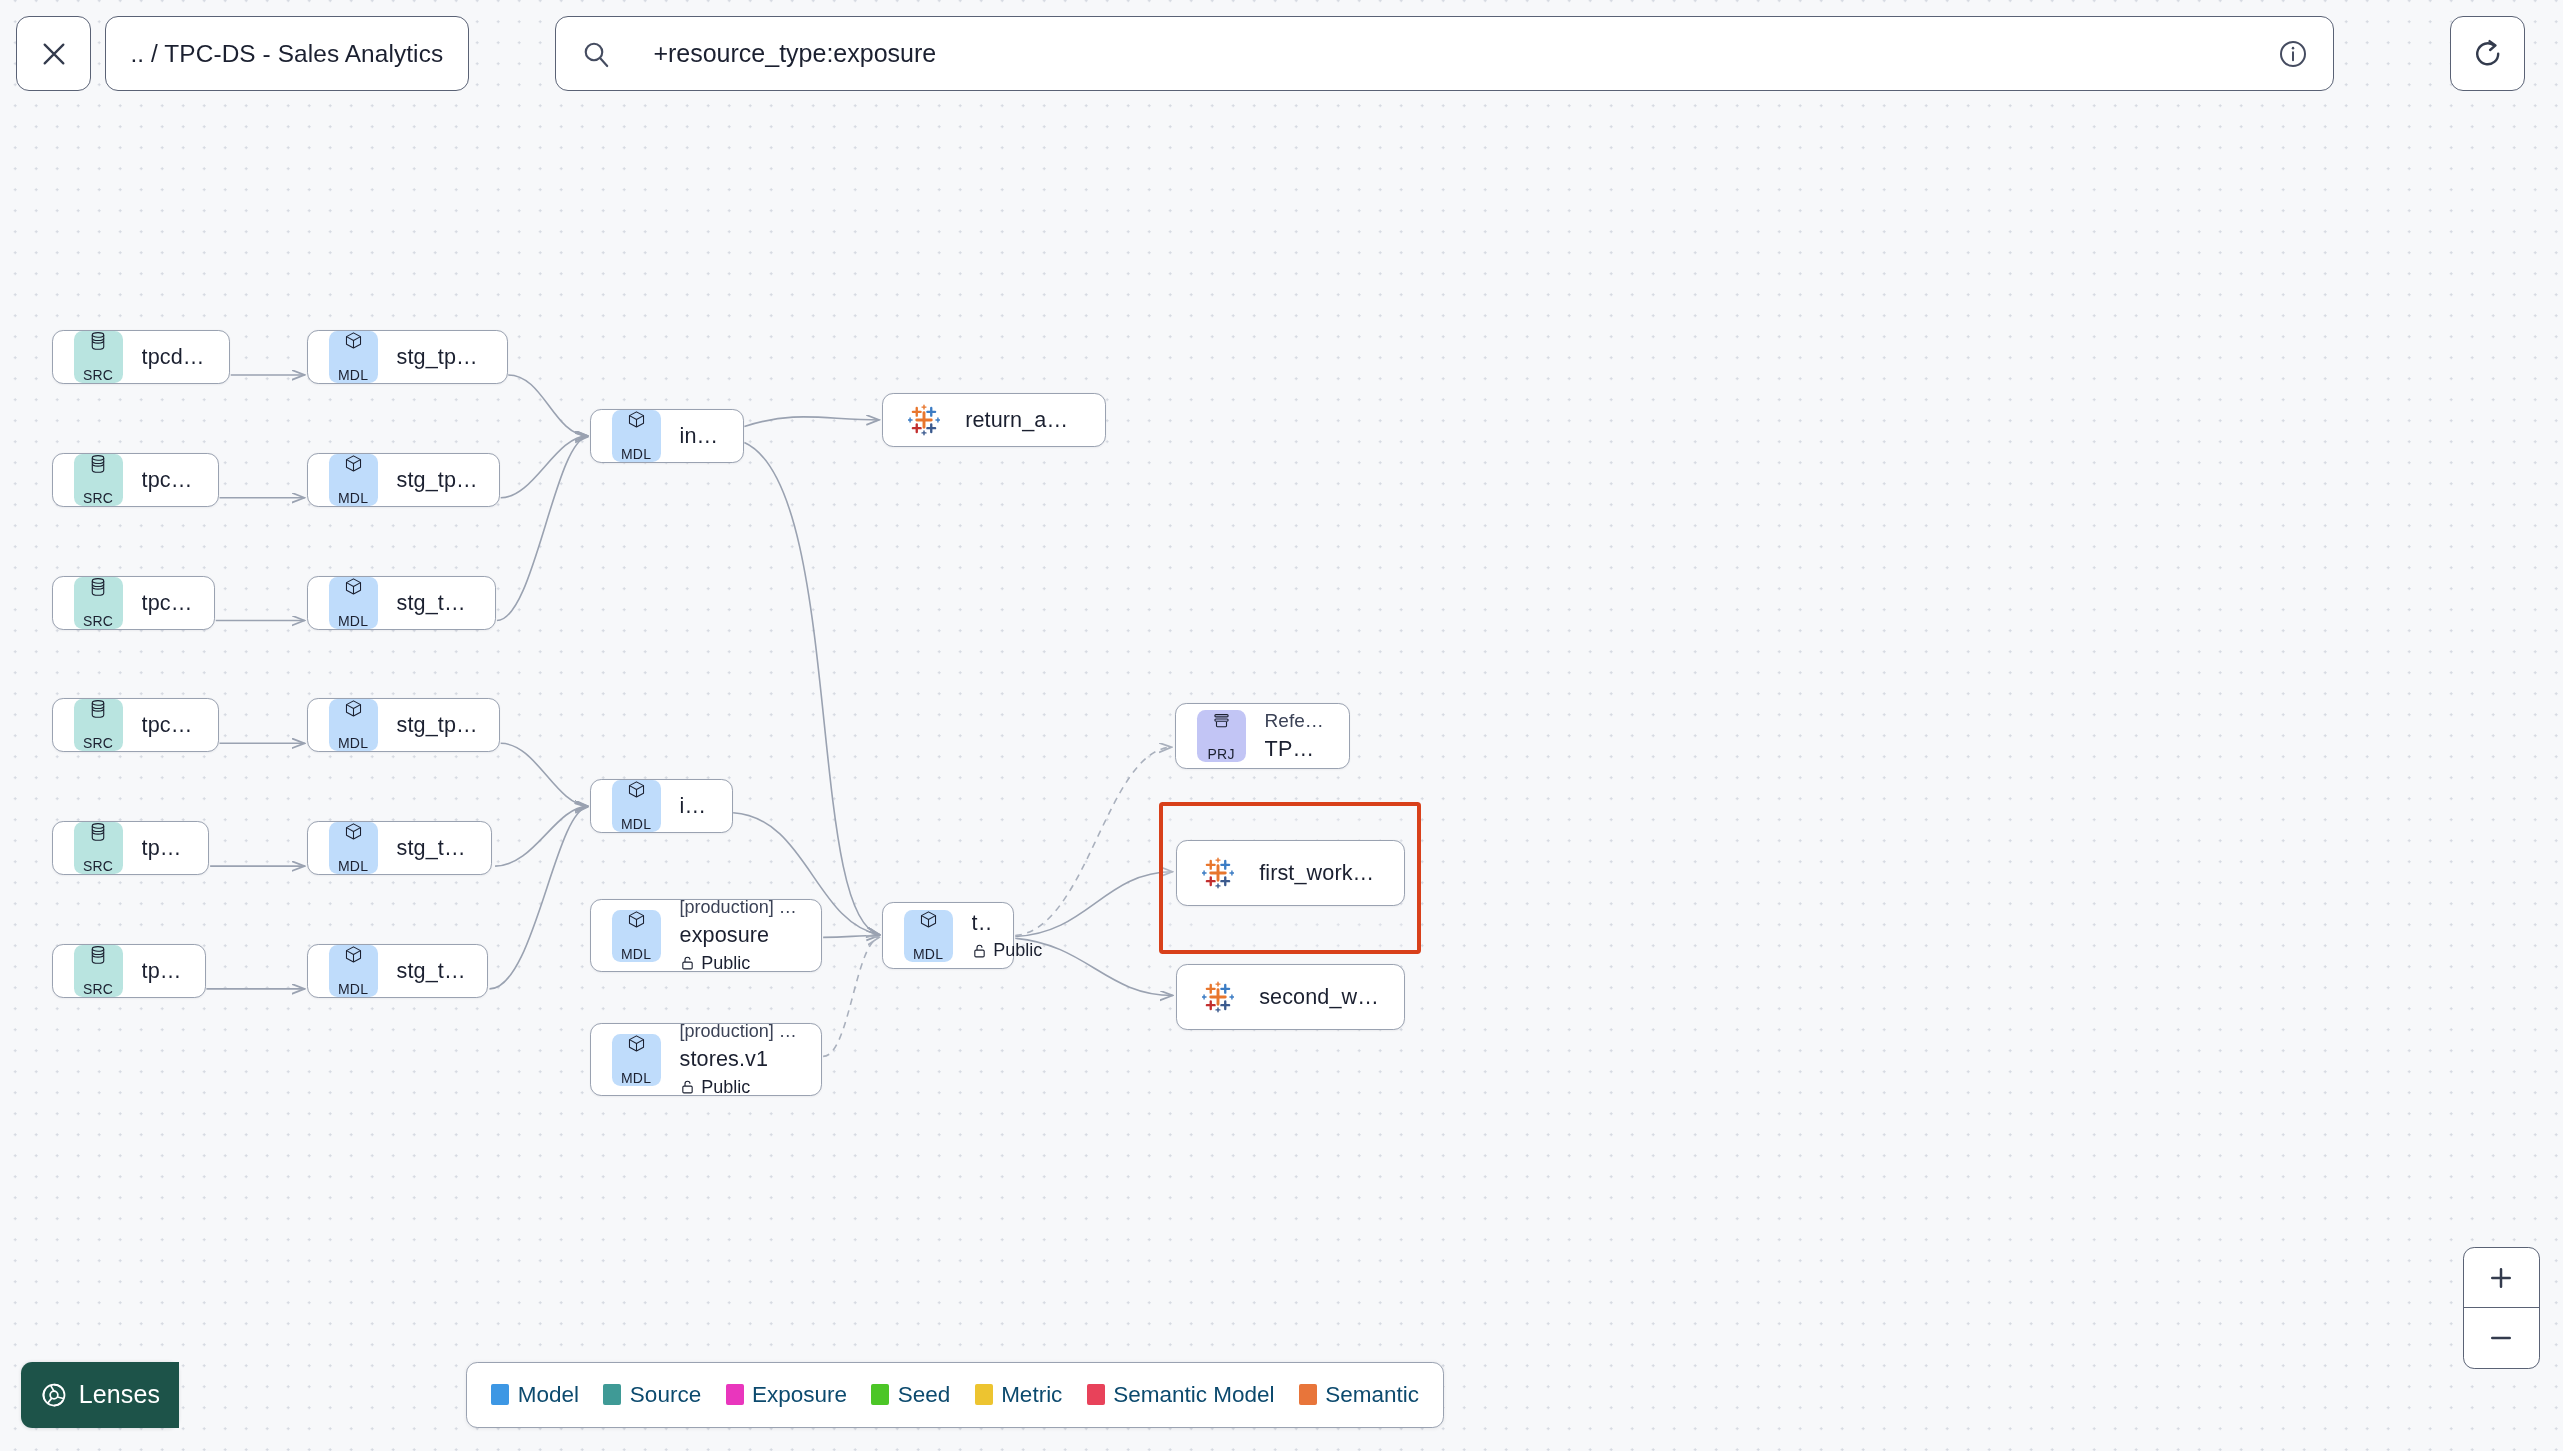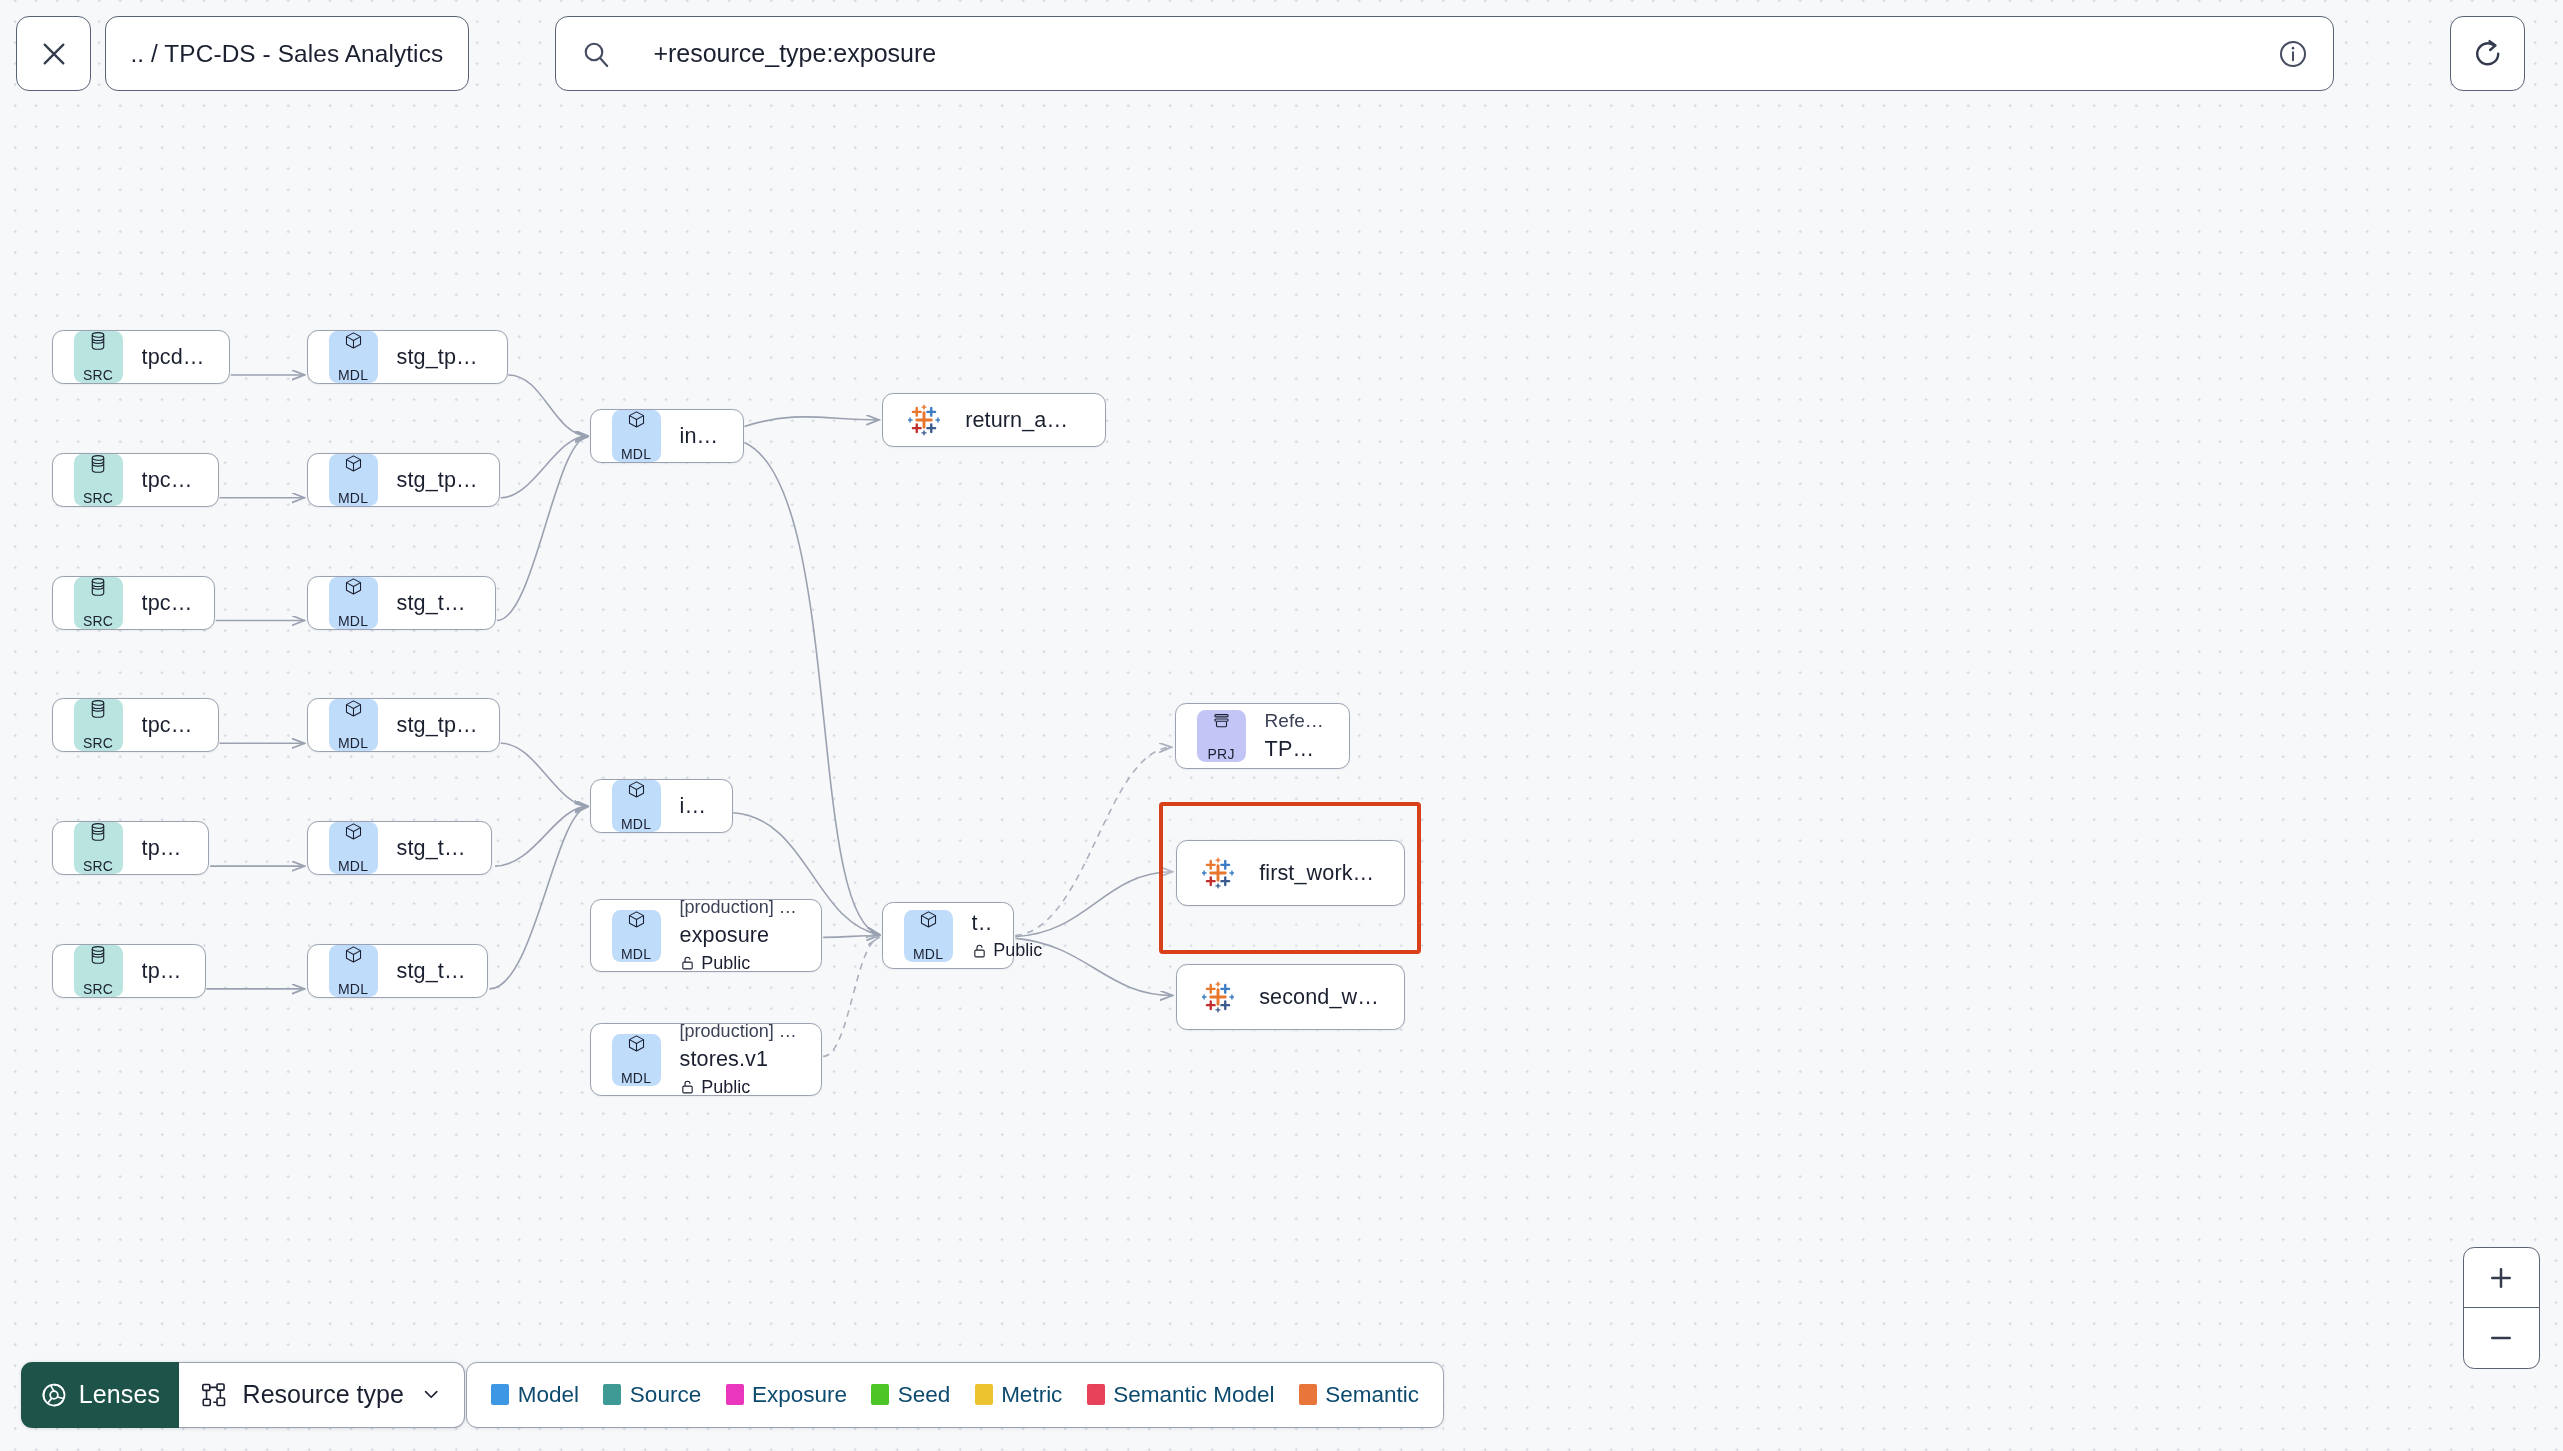--- a/index.html
+++ b/index.html
@@ -664,33 +664,20 @@
     <div class="lens-group">
       <div class="lens-btn">
         <svg width="28" height="28" viewBox="0 0 24 24" fill="none" stroke="#ffffff" stroke-width="1.5">
           <circle cx="12" cy="12" r="9"></circle>
           <path d="M12 3 a9 9 0 0 1 7.8 4.5 M19.8 16.5 a9 9 0 0 1 -7.8 4.5 M4.2 16.5 a9 9 0 0 1 0 -9"></path>
           <circle cx="12" cy="12" r="3.3"></circle>
           <path d="M12 8.7 L9.3 4.2 M14.9 13.7 L20.1 15 M10.1 14.7 L6.4 19.3"></path>
         </svg>
         <span class="ltxt">Lenses</span>
       </div>
-      <div class="lens-select">
-        <svg width="28" height="28" viewBox="0 0 24 24" fill="none" stroke="#1b2030" stroke-width="1.4">
-          <rect x="2.4" y="3" width="6" height="5" rx="1"></rect>
-          <rect x="14.6" y="2.6" width="6" height="5.2" rx="1"></rect>
-          <rect x="2.8" y="15.6" width="6" height="5.4" rx="1"></rect>
-          <rect x="14.6" y="14.6" width="6.4" height="6.4" rx="1"></rect>
-          <path d="M8.6 5.5 H14.4 M5.6 8.2 V15.4 M11.4 18.2 H14.4 M17.4 8 V14.3"></path>
-        </svg>
-        <span class="stxt">Resource type</span>
-        <svg width="24.4" height="24.4" viewBox="0 0 24 24" fill="none" stroke="#1b2030" stroke-width="1.6" stroke-linecap="round" stroke-linejoin="round">
-          <path d="M6.5 9.5 L12 15 L17.5 9.5"></path>
-        </svg>
-      </div>
     </div>
 
     <div class="legend">
       <div class="item">
         <span class="sw" style="background:#3d97e4"></span>
         <span class="lt">Model</span>
       </div>
       <div class="item">
         <span class="sw" style="background:#3f9a96"></span>
         <span class="lt">Source</span>

